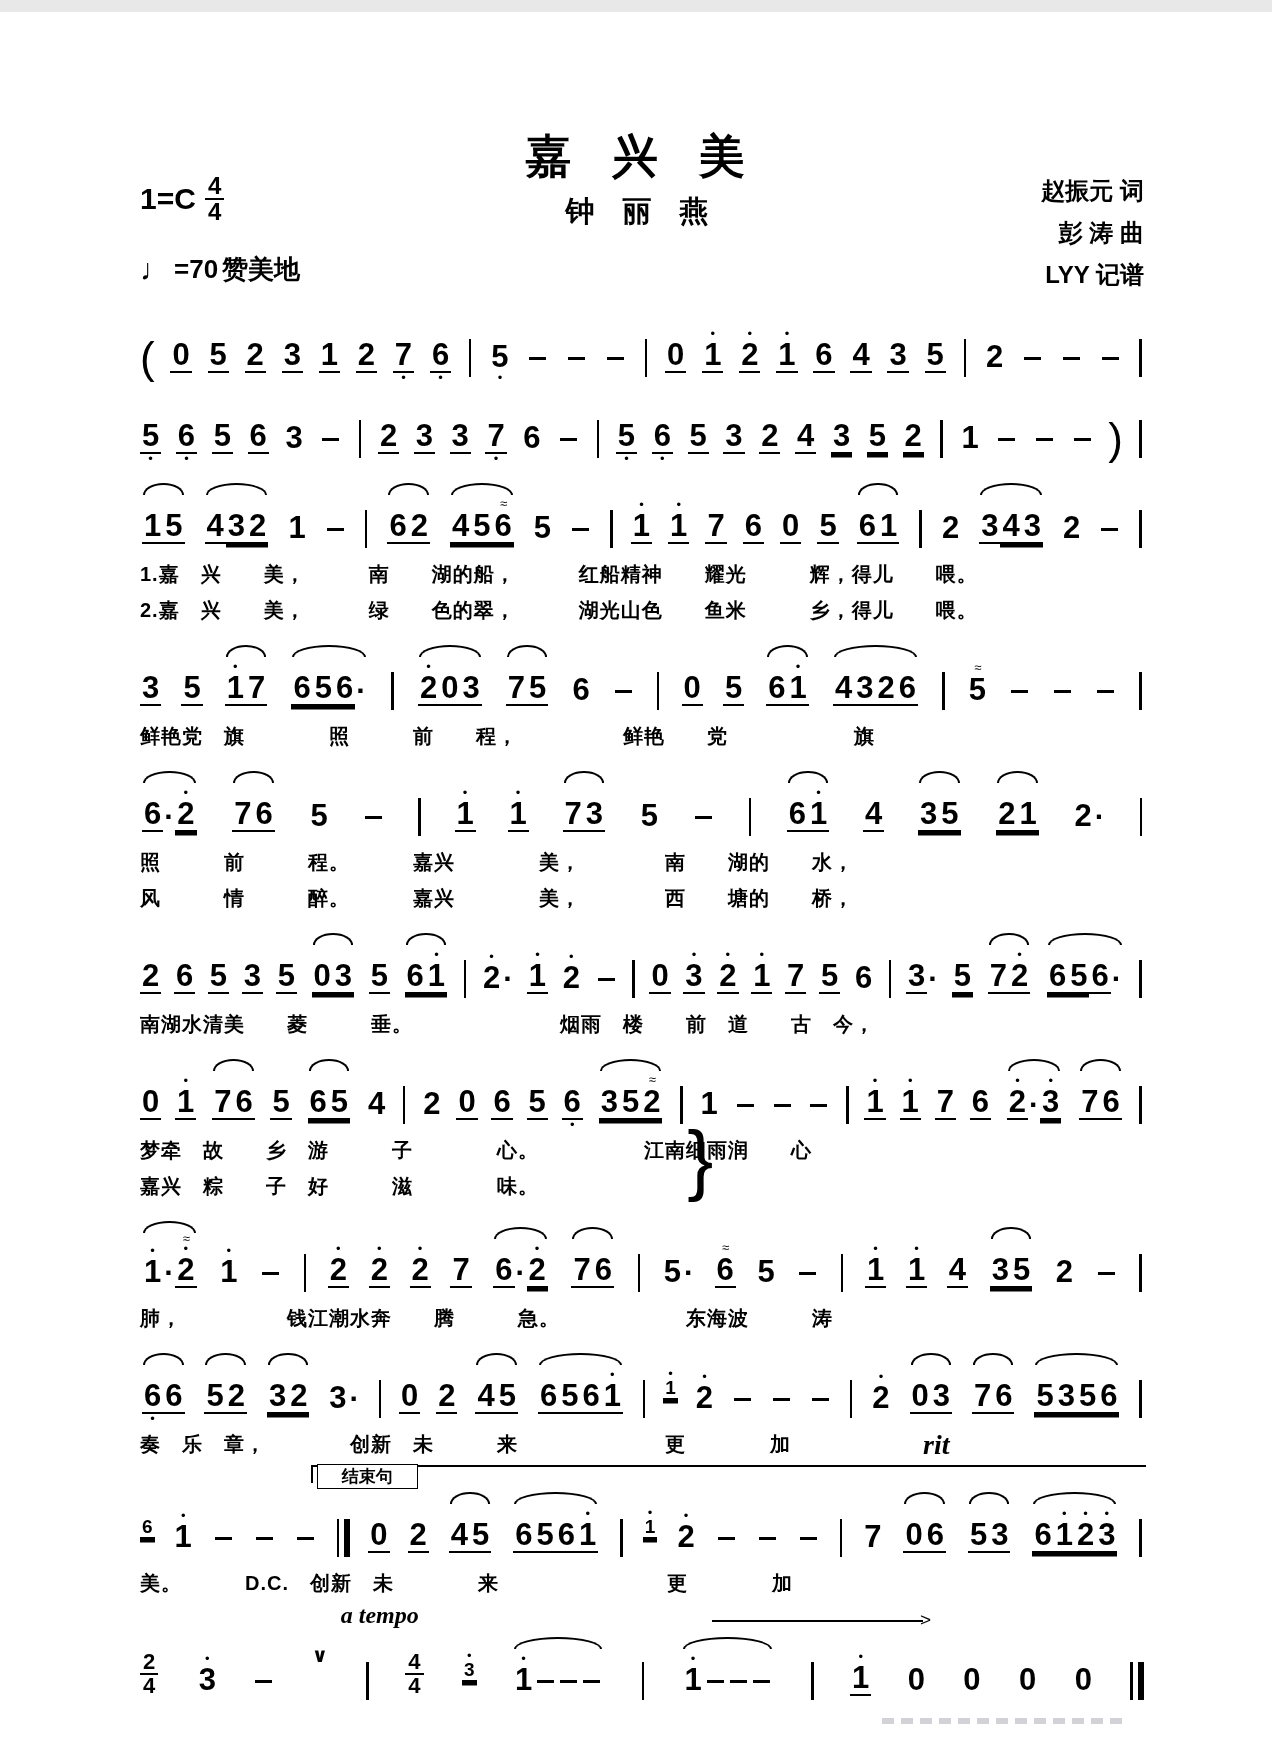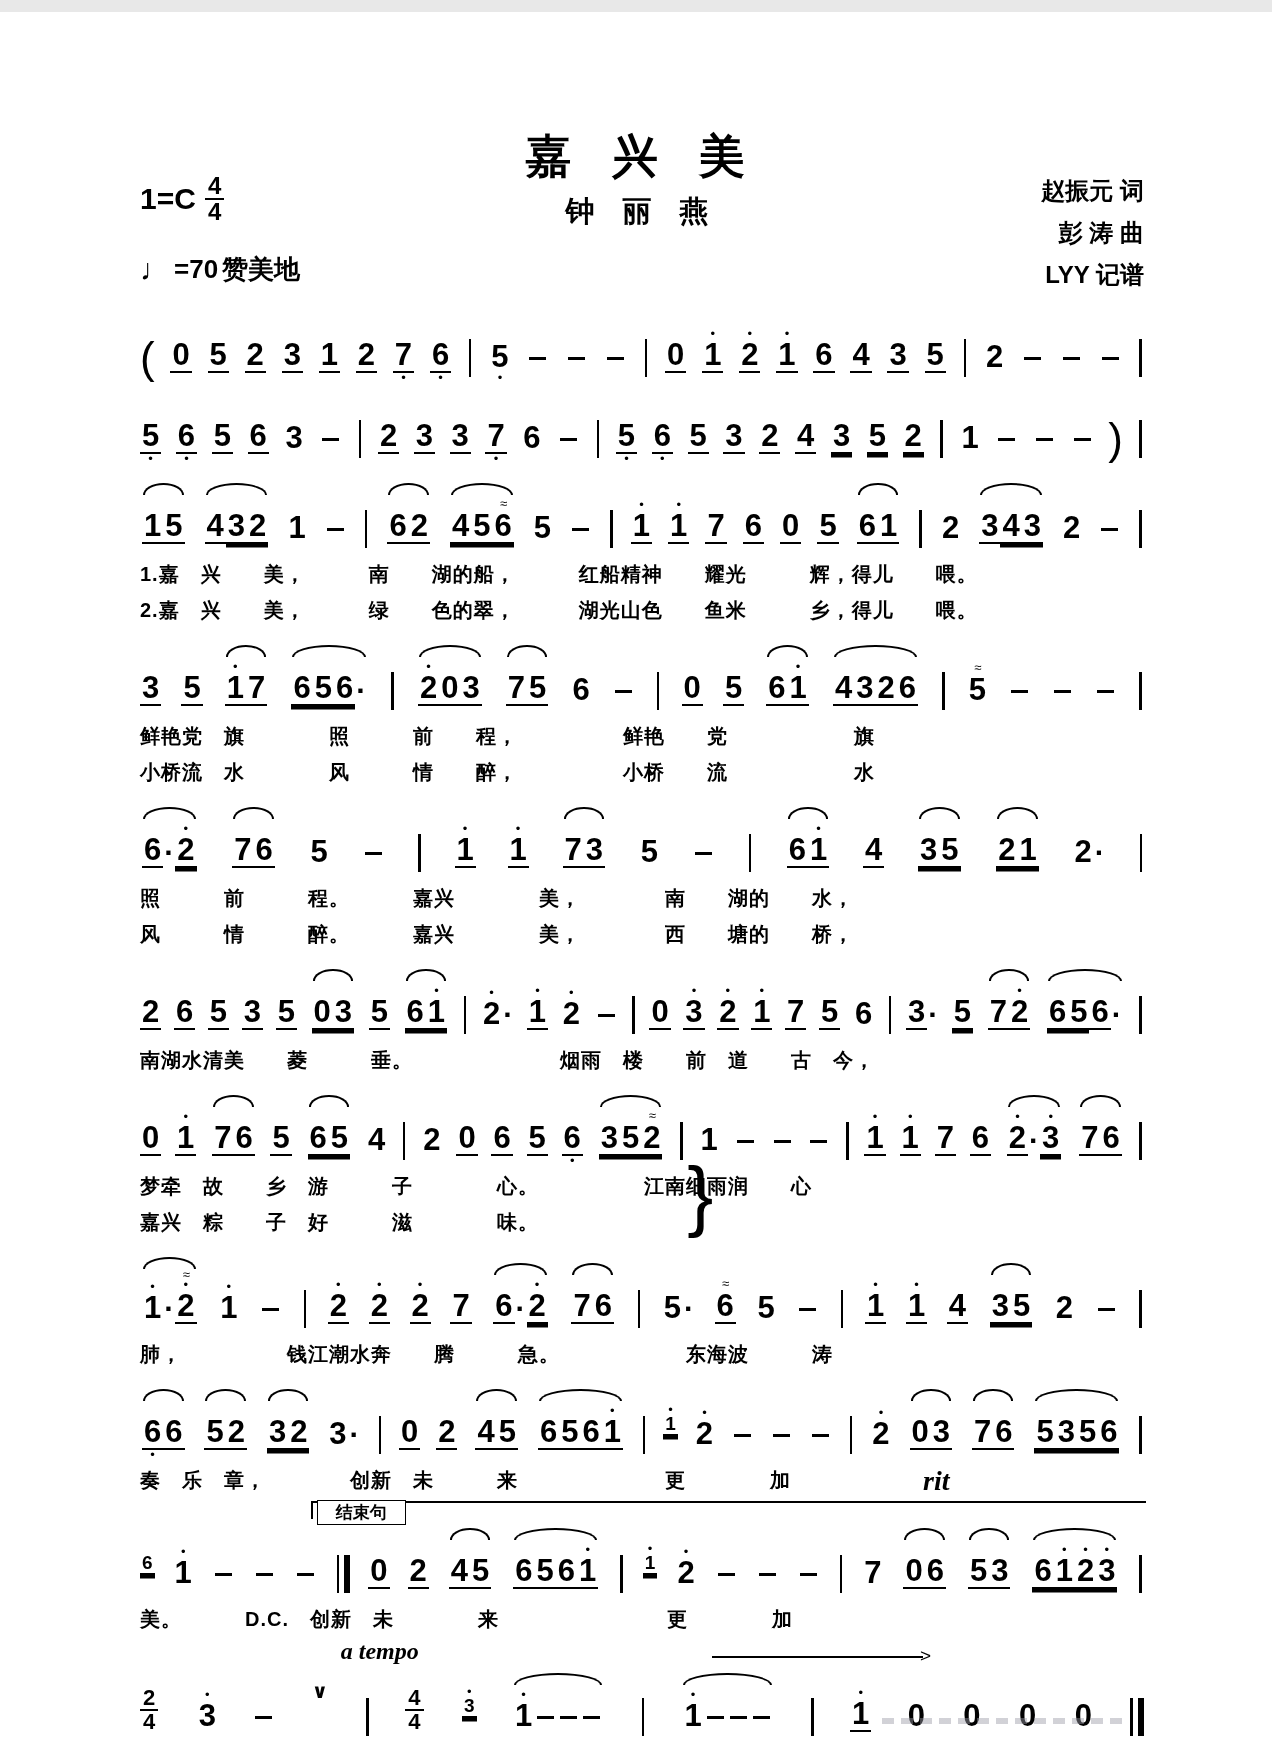--- a/index.html
+++ b/index.html
@@ -45,21 +45,21 @@
   .ts span{font-size:22px;line-height:22px;font-weight:700;padding:0 3px;}
   .ts .tsn{border-bottom:2.5px solid #000;}
   .slur{position:relative;display:inline-flex;align-items:flex-end;padding:14px 2px 0 2px;}
   .slur::before{content:"";position:absolute;top:1px;left:3px;right:3px;height:10px;
     border:2px solid #000;border-bottom:none;border-radius:50% 50% 0 0 / 100% 100% 0 0;}
   .lyr{font-size:20px;font-weight:600;white-space:pre;line-height:33px;margin-top:3px;letter-spacing:1px;}
   
   .mark{position:absolute;}
   .volta{border-top:2.5px solid #000;border-left:2.5px solid #000;height:16px;}
   .volta .vlabel{display:inline-block;font-size:17px;font-weight:600;border:1.5px solid #000;
-    padding:0 18px;background:#fff;margin-left:4px;transform:translateY(-3px);}
+    padding:0 24px;background:#fff;margin-left:4px;transform:translateY(-3px);}
   .ritext,.atempo,.footnote{font-family:"Liberation Serif","DejaVu Serif",serif;font-style:italic;}
   .ritext{font-size:28px;font-weight:600;}
   .atempo{font-size:24px;font-weight:600;}
   .arrow{border-top:2px solid #000;height:2px;}
   .arrow::after{content:">";position:absolute;right:-8px;top:-13px;font-size:19px;font-weight:400;}
   .brace{font-size:78px;font-weight:300;line-height:70px;}
   .smudge{position:absolute;right:150px;bottom:40px;width:240px;height:6px;opacity:.45;
     background:repeating-linear-gradient(90deg,#9a9aa6 0 12px,transparent 12px 19px);}
 </style>
 </head>
@@ -793,21 +793,20 @@
               <span class="dg">5</span>
               <span class="bl"></span>
             </span>
           </span>
           <span class="dash"></span>
           <span class="dash"></span>
           <span class="dash"></span>
           <span class="bar"></span>
         </div>
         <div class="lyr">鲜艳党　旗　　　　照　　　前　　程，　　　　　鲜艳　　党　　　　　　旗</div>
-        <div class="lyr">小桥流　水　　　　风　　　情　　醉，　　　　　小桥　　流　　　　　　水</div>
       </div>
       <div class="sys">
         <div class="nrow">
           <span class="slur">
             <span class="ntw">
               <span class="nt u1">
                 <span class="ab"></span>
                 <span class="dg">6</span>
                 <span class="bl"></span>
               </span>

